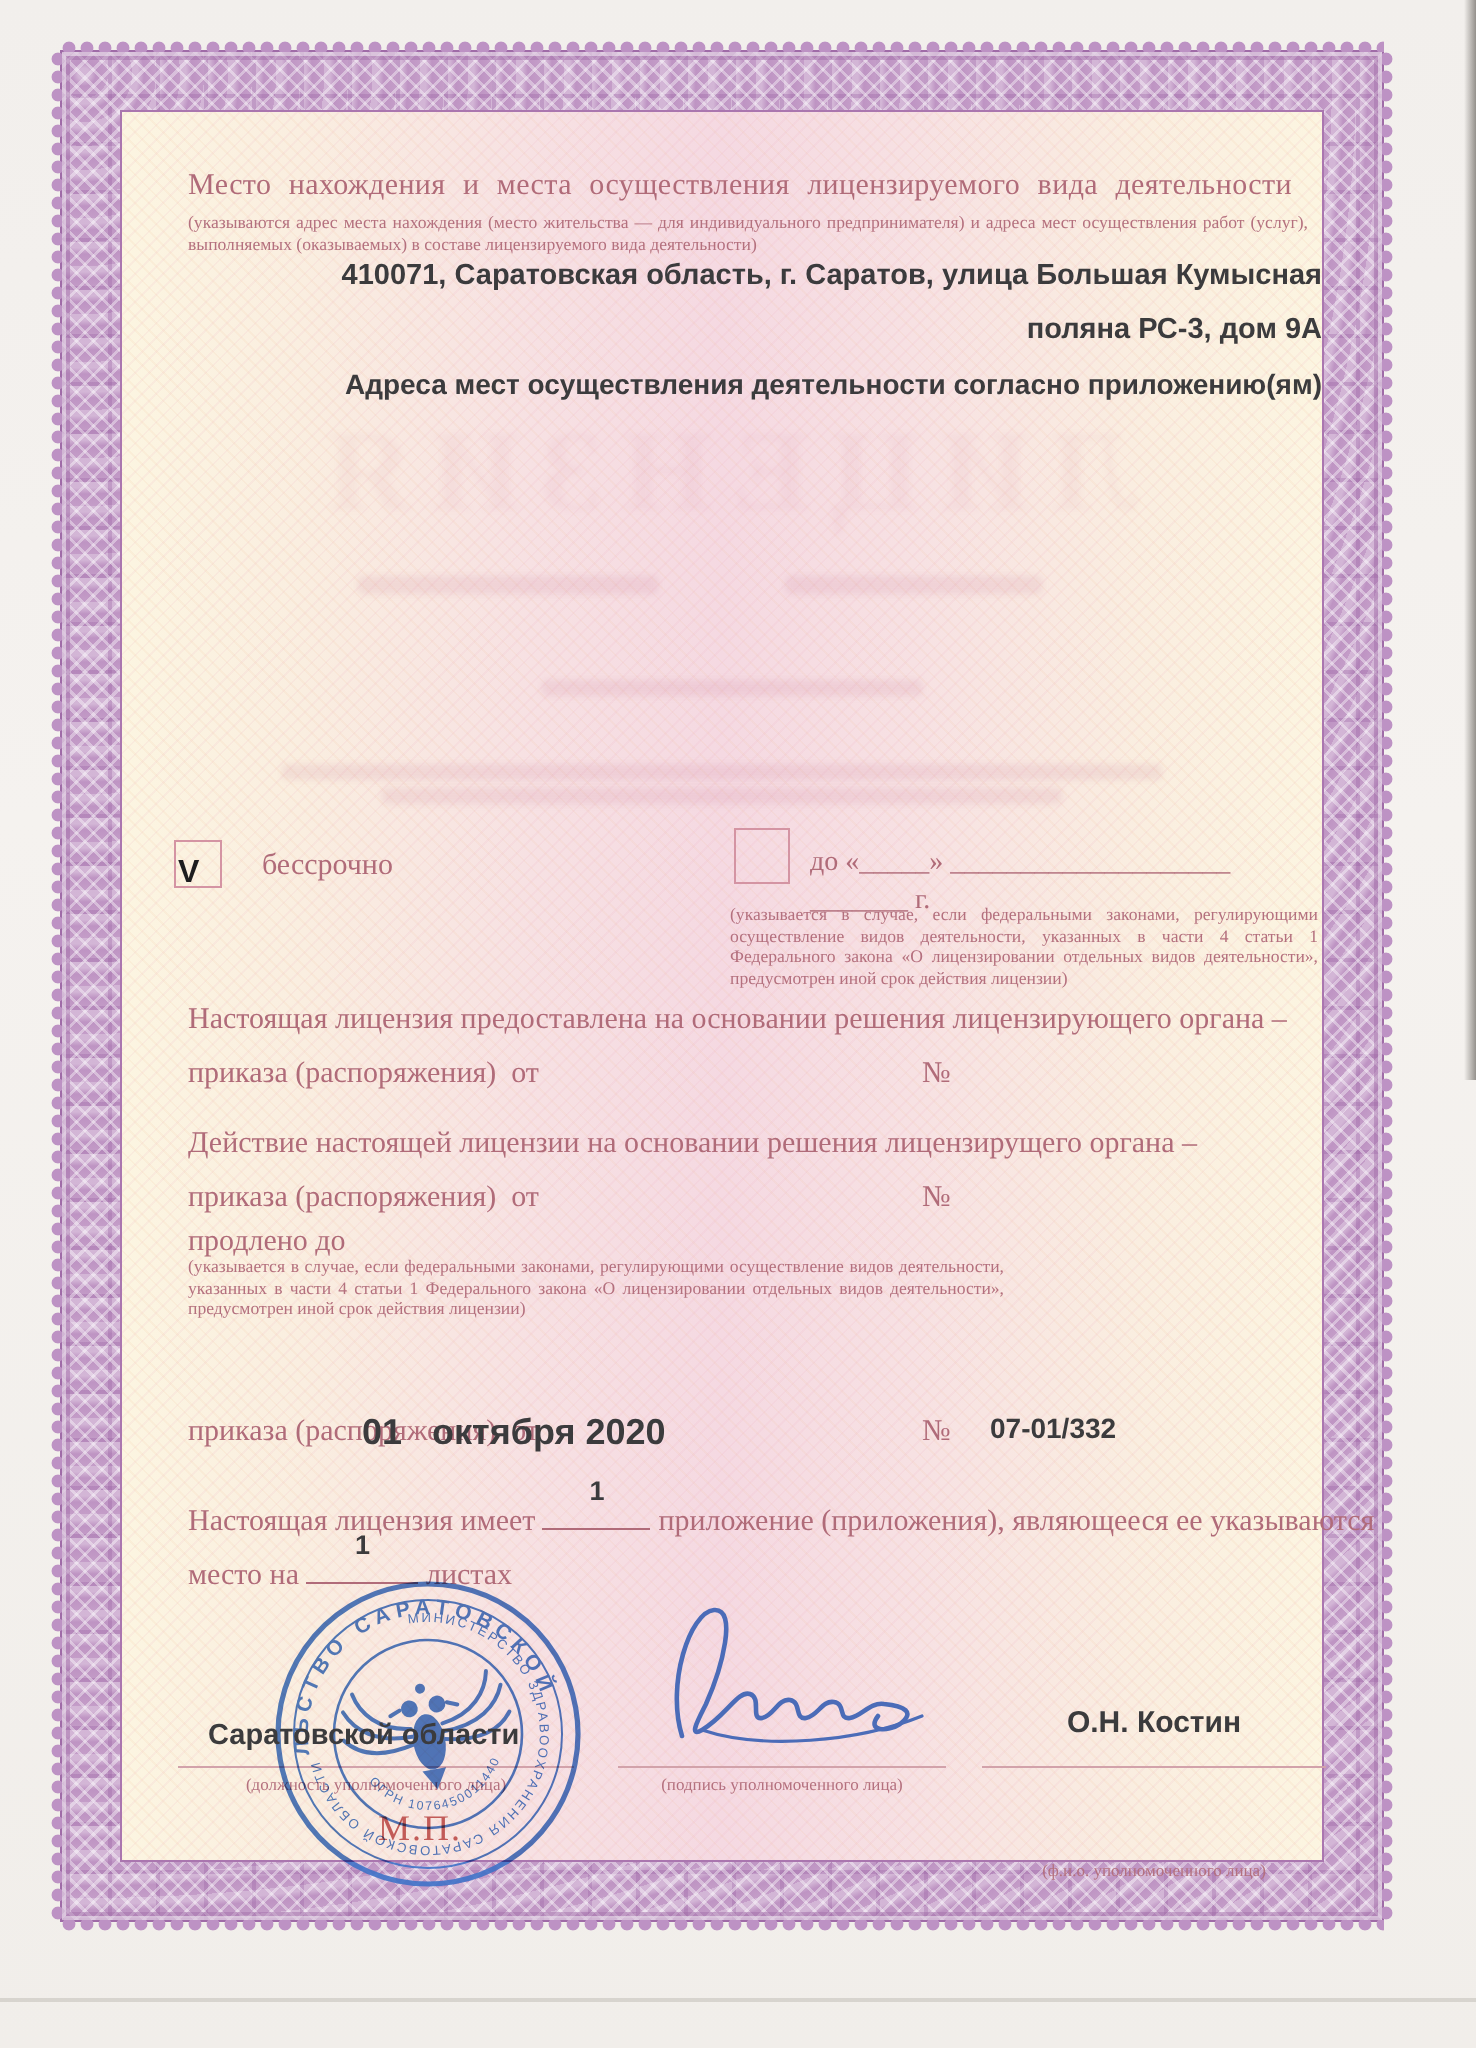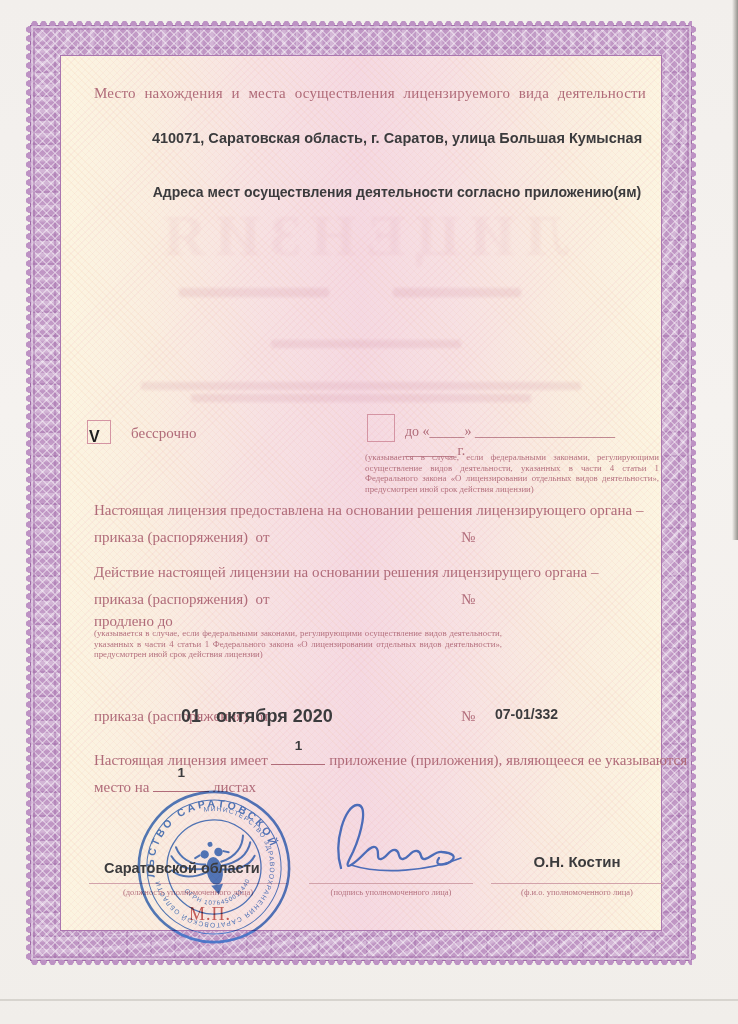--- a/index.html
+++ b/index.html
@@ -47,21 +47,21 @@
       repeating-linear-gradient(45deg, rgba(240,190,150,.12) 0 1px, rgba(240,190,150,0) 1px 5px),
       repeating-linear-gradient(-45deg, rgba(236,170,190,.12) 0 1px, rgba(236,170,190,0) 1px 5px),
       linear-gradient(90deg,#fcf5e1 0%,#faeee0 15%,#f7e1e3 34%,#f5d9e2 50%,#f7e1e3 66%,#faeee0 85%,#fcf5e1 100%);
     z-index:2;
   }
   .sheet *{position:absolute;}
   .form-line{font-size:15px;line-height:19px;color:#b06b79;}
   .small-note{font-size:8.8px;line-height:10.5px;color:#b4707e;text-align:justify;}
   .filled{font-family:"Liberation Sans","DejaVu Sans",sans-serif;font-weight:700;color:#3b3b3d;}
   .keep-space{white-space:pre;}
-  .centered{left:0;width:100%;text-align:center;padding-left:36px;}
+  .centered{left:0;width:100%;text-align:right;}
 
   .loc-heading{top:28px;left:33px;width:552px;font-size:15px;text-align:justify;text-align-last:justify;letter-spacing:.2px;}
   .loc-note{top:50px;left:33px;width:560px;}
   .addr1{top:74px;font-size:14.5px;}
   .addr2{top:101px;font-size:14.5px;}
   .addr3{top:128px;font-size:14px;}
 
   .ghost-title{top:146px;left:0;width:100%;text-align:center;font-size:58px;font-weight:700;
     letter-spacing:10px;color:rgba(192,90,120,.55);opacity:.09;transform:scaleX(-1);filter:blur(1.6px);}
   .ghost-strip{background:rgba(192,110,140,.13);filter:blur(1.6px);border-radius:2px;}
@@ -104,40 +104,42 @@
 
   .pos1{top:783px;left:43px;font-size:14.5px;z-index:6;}
   .pos2{top:804px;left:43px;font-size:14.5px;z-index:6;}
   .sig-line{border-top:1.2px solid #d2a2aa;height:0;}
   .sl-left{top:827px;left:28px;width:198px;}
   .sl-mid{top:827px;left:248px;width:164px;}
   .sl-right{top:827px;left:430px;width:172px;}
   .cap{font-size:8.5px;color:#b4707e;text-align:center;}
   .cap-pos{top:831px;left:28px;width:198px;}
   .cap-sig{top:831px;left:248px;width:164px;}
-  .cap-name{top:831px;left:430px;width:172px;}
+  .cap-name{top:874px;left:430px;width:172px;}
   .name{top:797px;left:430px;width:172px;text-align:center;font-size:15px;z-index:6;}
 
   .signature-svg{left:250px;top:740px;width:172px;height:90px;z-index:7;}
   .stamp-svg{left:64px;top:722px;width:178px;height:178px;z-index:5;mix-blend-mode:multiply;opacity:.9;}
   .mp-mark{left:128px;top:848px;font-size:18px;color:#c25b58;z-index:4;letter-spacing:1px;}
 </style>
 </head>
 <body>
 
 <div class="fringe fringe-top"></div>
 <div class="fringe fringe-bottom"></div>
 <div class="fringe fringe-left"></div>
 <div class="fringe fringe-right"></div>
 <div class="border-band"></div>
 
 <div class="sheet">
 
   <div class="loc-heading form-line">Место нахождения и места осуществления лицензируемого вида деятельности</div>
+  <div class="loc-note small-note">(указываются адрес места нахождения (место жительства — для индивидуального предпринимателя) и адреса мест осуществления работ (услуг), выполняемых (оказываемых)  в составе лицензируемого вида деятельности)</div>
   <div class="addr1 centered filled">410071, Саратовская область, г. Саратов, улица Большая Кумысная</div>
+  <div class="addr2 centered filled">поляна РС-3, дом 9А</div>
   <div class="addr3 centered filled">Адреса мест осуществления деятельности согласно приложению(ям)</div>
 
   <div class="ghost-title">ЛИЦЕНЗИЯ</div>
   <div class="ghost-strip gs1"></div>
   <div class="ghost-strip gs2"></div>
   <div class="ghost-strip gs3"></div>
   <div class="ghost-strip gs4"></div>
   <div class="ghost-strip gs5"></div>
 
   <div class="checkbox cb-perpetual"></div>

